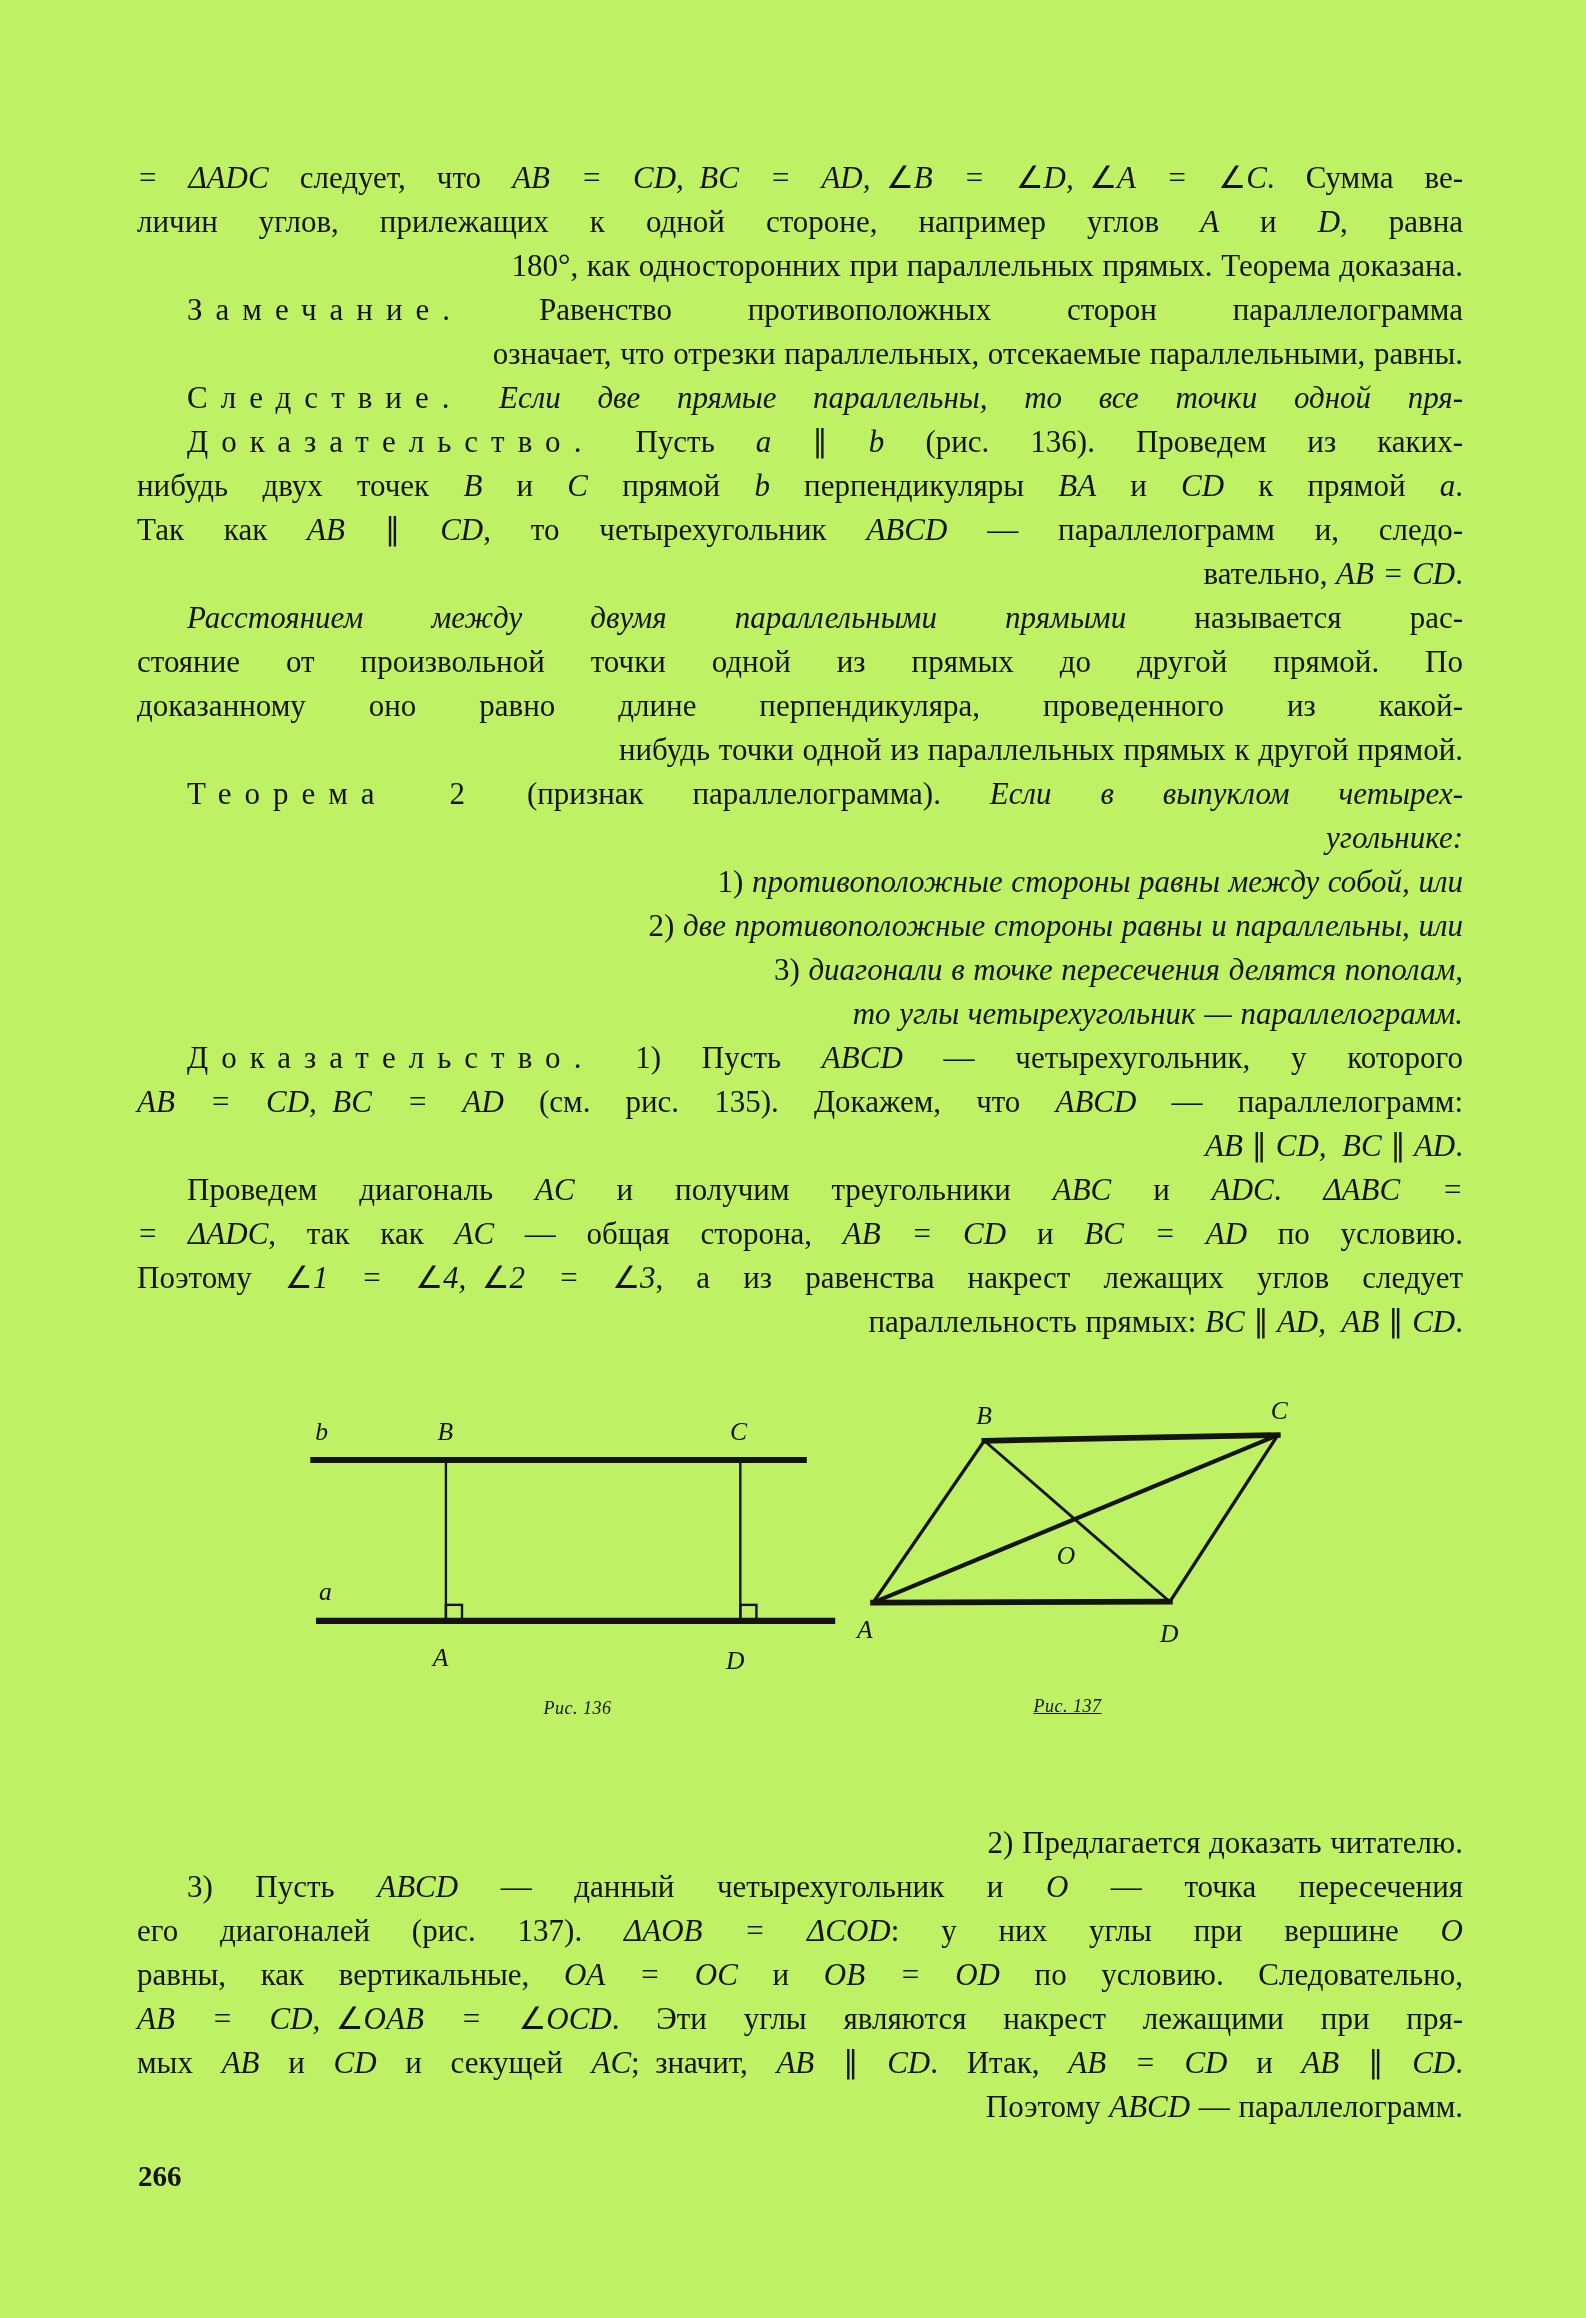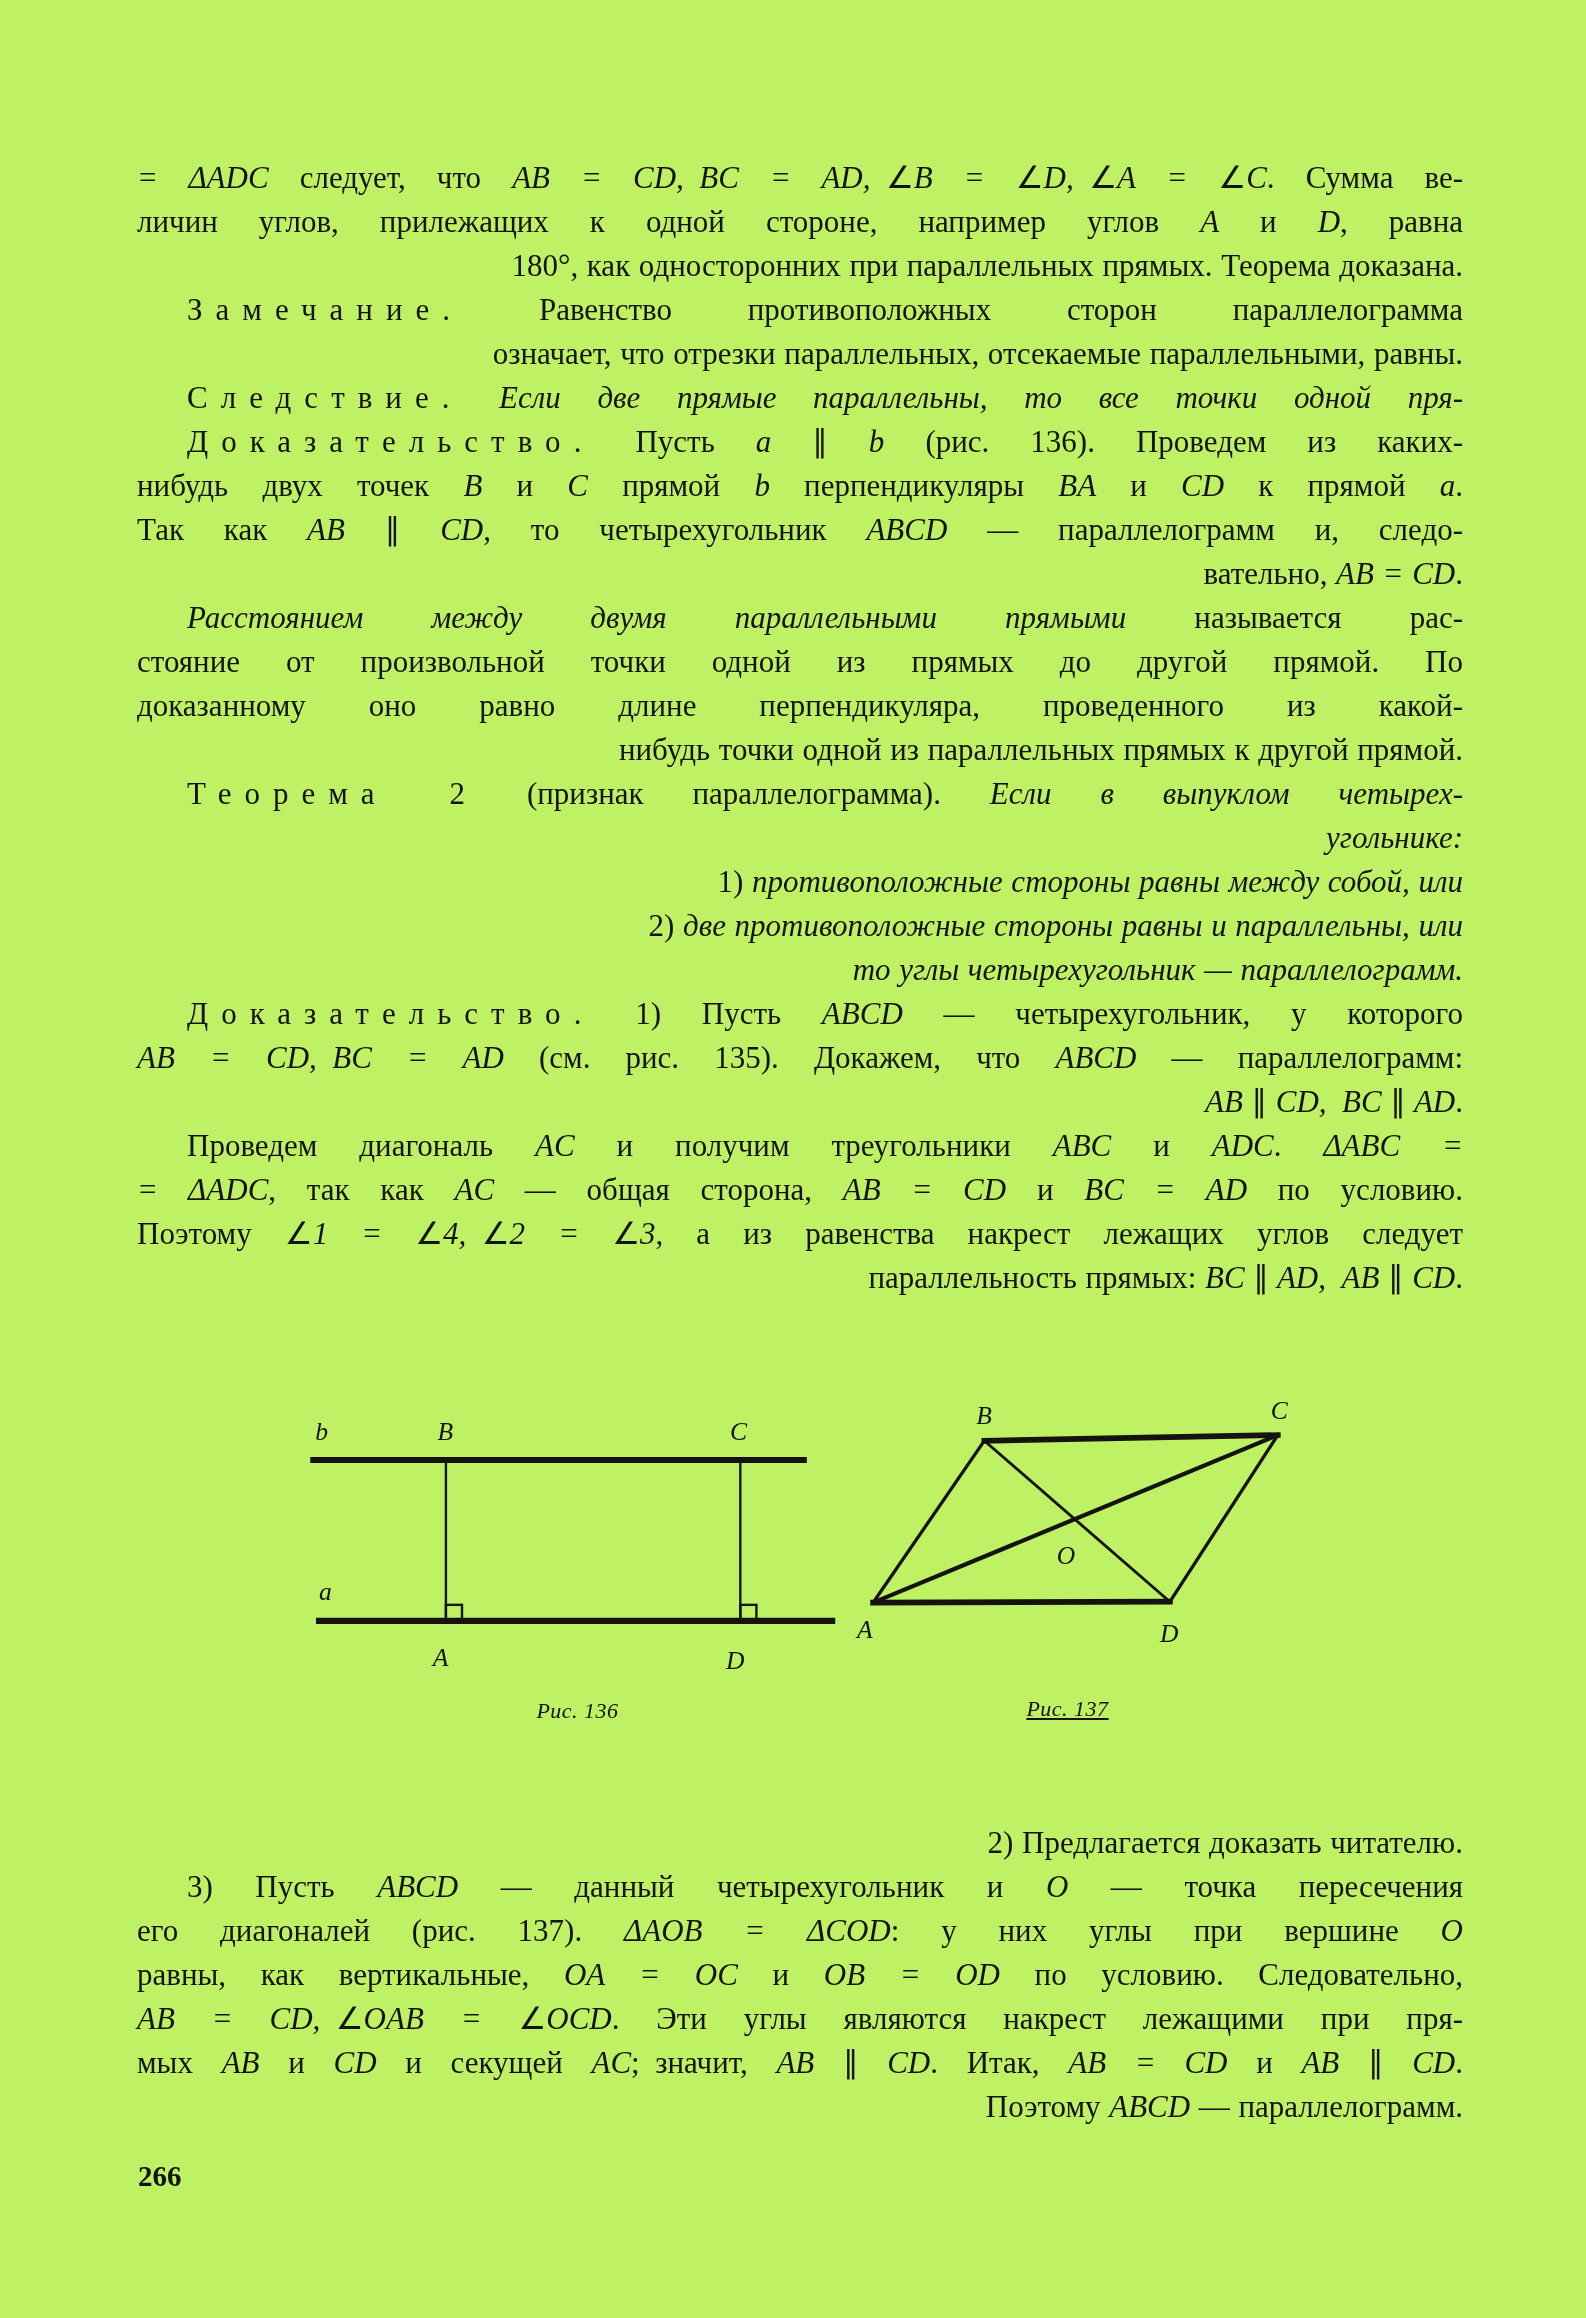--- a/index.html
+++ b/index.html
@@ -22,21 +22,21 @@
   .r-m { font-style:italic; font-family:"Liberation Serif","DejaVu Sans",serif; }
   .r-sp { letter-spacing:0.42em; }
   .figures-row { position:absolute; left:137px; top:1398px; width:1331px; height:426px; }
   .fig { position:absolute; margin:0; }
   .fig136 { left:142px; top:8.5px; width:597px; }
   .fig137 { left:684px; top:0px;  width:587px; }
   .fig svg { display:block; }
   .fig svg line, .fig svg rect { stroke:currentColor; }
   .fig-label { font:italic 54px "Liberation Serif","DejaVu Serif",serif; fill:currentColor; }
   .fig-caption {
-    display:block; text-align:center; font-style:italic; font-size:22px;
+    display:block; text-align:center; font-style:italic; font-size:18px;
     margin-top:7.6px; letter-spacing:0.5px;
   }
   .fig137 .fig-caption { transform:translateX(-47px);text-decoration:underline; }
   .page-number { position:absolute; left:138px; top:2112px; font-size:29px; font-weight:700; line-height:44px;margin-top:42px; }
 </style>
 </head>
 <body style="background: rgb(251, 250, 247);">
 
 <div class="page" style="color: rgb(21, 19, 16);">
 
@@ -52,20 +52,21 @@
       <div class="line jlast"><span class="r-n">Так как </span><span class="r-m">AB ∥ CD</span><span class="r-n">, то четырехугольник </span><span class="r-m">ABCD</span><span class="r-n"> — параллелограмм и, следо-</span></div>
       <div class="line"><span class="r-n">вательно, </span><span class="r-m">AB = CD</span><span class="r-n">.</span></div>
       <div class="line indent jlast"><span class="r-i">Расстоянием между двумя параллельными прямыми</span><span class="r-n"> называется рас-</span></div>
       <div class="line jlast"><span class="r-n">стояние от произвольной точки одной из прямых до другой прямой. По</span></div>
       <div class="line jlast"><span class="r-n">доказанному оно равно длине перпендикуляра, проведенного из какой-</span></div>
       <div class="line"><span class="r-n">нибудь точки одной из параллельных прямых к другой прямой.</span></div>
       <div class="line indent jlast"><span class="r-sp">Теорема 2</span><span class="r-n"> (признак параллелограмма). </span><span class="r-i">Если в выпуклом четырех-</span></div>
       <div class="line"><span class="r-i">угольнике:</span></div>
       <div class="line indent"><span class="r-n">1) </span><span class="r-i">противоположные стороны равны между собой, или</span></div>
       <div class="line indent"><span class="r-n">2) </span><span class="r-i">две противоположные стороны равны и параллельны, или</span></div>
+      <div class="line indent"><span class="r-n">3) </span><span class="r-i">диагонали в точке пересечения делятся пополам,</span></div>
       <div class="line"><span class="r-i">то углы четырехугольник — параллелограмм.</span></div>
       <div class="line indent jlast"><span class="r-sp">Доказательство.</span><span class="r-n"> 1) Пусть </span><span class="r-m">ABCD</span><span class="r-n"> — четырехугольник, у которого</span></div>
       <div class="line jlast"><span class="r-m">AB = CD, BC = AD</span><span class="r-n"> (см. рис. 135). Докажем, что </span><span class="r-m">ABCD</span><span class="r-n"> — параллелограмм:</span></div>
       <div class="line"><span class="r-m">AB ∥ CD, BC ∥ AD</span><span class="r-n">.</span></div>
       <div class="line indent jlast"><span class="r-n">Проведем диагональ </span><span class="r-m">AC</span><span class="r-n"> и получим треугольники </span><span class="r-m">ABC</span><span class="r-n"> и </span><span class="r-m">ADC</span><span class="r-n">. </span><span class="r-m">ΔABC =</span></div>
       <div class="line jlast"><span class="r-m">= ΔADC</span><span class="r-n">, так как </span><span class="r-m">AC</span><span class="r-n"> — общая сторона, </span><span class="r-m">AB = CD</span><span class="r-n"> и </span><span class="r-m">BC = AD</span><span class="r-n"> по условию.</span></div>
       <div class="line jlast"><span class="r-n">Поэтому </span><span class="r-m">∠1 = ∠4, ∠2 = ∠3</span><span class="r-n">, а из равенства накрест лежащих углов следует</span></div>
       <div class="line"><span class="r-n">параллельность прямых: </span><span class="r-m">BC ∥ AD, AB ∥ CD</span><span class="r-n">.</span></div>
     </div>
 

